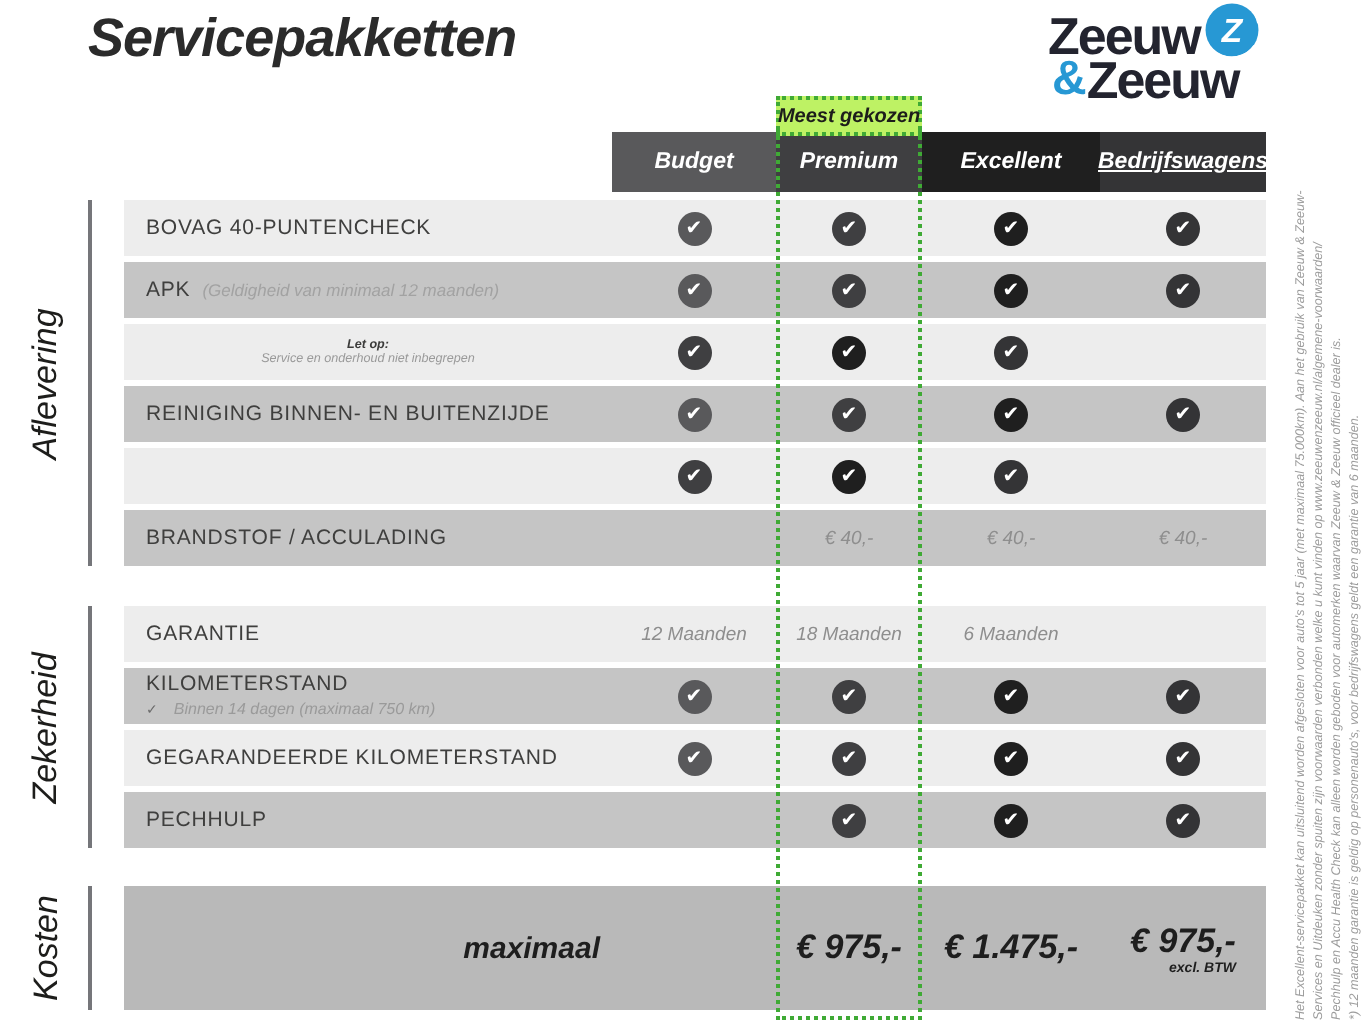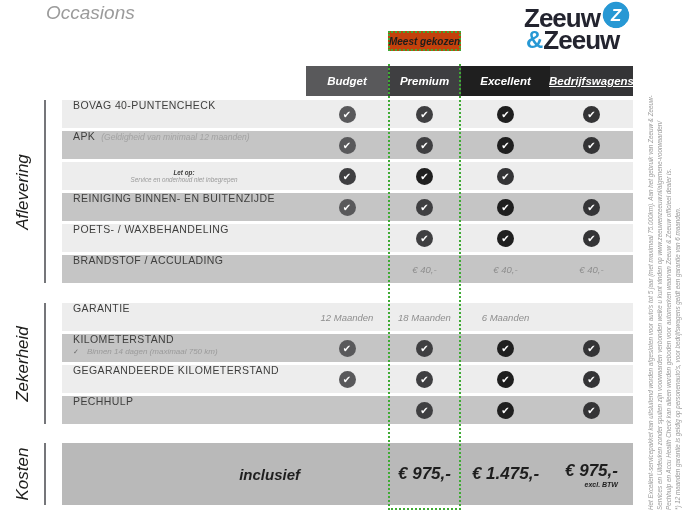--- a/index.html
+++ b/index.html
@@ -31,21 +31,21 @@
   #table { position:absolute; left:62px; top:66px; width:571px; }
   .grid { display:grid; grid-template-columns:244px 82px 73px 89px 83px; }
   .hspacer { background:transparent; }
   .hcell { height:30px; display:flex; align-items:center; justify-content:center;
            color:#fff; font-size:11.5px; font-weight:bold; font-style:italic; }
   .rows { margin-top:4px; }
   #rows-zekerheid { margin-top:20px; }
   .row { height:28px; margin-bottom:3px; }
   .stripe-light { background:#ededed; }
   .stripe-dark  { background:#c5c5c5; }
-  .lcell { display:flex; flex-direction:column; padding-left:11px; overflow:hidden; }
+  .lcell { display:flex; flex-direction:column; justify-content:center; padding-left:11px; overflow:hidden; }
   .rlabel { font-size:10.5px; color:#3f3f3e; letter-spacing:0.4px; line-height:11px; white-space:nowrap; }
   .rsub-inline { font-size:8.5px; font-style:italic; color:#a2a2a2; letter-spacing:0; margin-left:6px; }
   .rsub-block { font-size:8px; font-style:italic; color:#9a9a9a; line-height:9px; margin-top:2px; white-space:nowrap; }
   .rsub-block .sub-check { font-style:normal; color:#6b6b6b; font-size:7px; margin-right:8px; }
   .ccell { display:flex; align-items:center; justify-content:center; }
   .check { width:17px; height:17px; border-radius:50%; color:#fff; font-size:10px;
            line-height:17px; text-align:center; }
   .val { font-size:9.5px; font-style:italic; color:#8e8e8e; white-space:nowrap; }
   .notecell { flex-direction:column; justify-content:center; text-align:center;
               font-size:6.3px; font-style:italic; color:#9a9a9a; line-height:7.5px; padding:0 3px; }
@@ -53,39 +53,39 @@
 
   
   #kosten-bar { margin-top:19px; height:62px; background:#b9b9b9; align-items:center; }
   .incl { text-align:right; padding-right:6px; font-size:15px; font-weight:bold; font-style:italic; color:#1e1e1e; }
   .price { display:flex; align-items:center; justify-content:center;
            font-size:17px; font-weight:bold; font-style:italic; color:#1e1e1e; white-space:nowrap; }
   .price-wrap { display:inline-block; text-align:right; }
   .price-note { font-size:7px; font-weight:bold; font-style:italic; color:#1e1e1e; margin-top:0; }
 
   
-  #meest-box { position:absolute; left:388px; top:31px; width:73px; height:20px; background:#c2410c;
+  #meest-box { position:absolute; left:388px; top:48px; width:73px; height:20px; background:#bef264;
                border:2px dotted #3faa35; display:flex; align-items:center; justify-content:center;
                font-size:10px; font-weight:bold; font-style:italic; color:#1d1d1b; white-space:nowrap; }
   #dotted-col { position:absolute; left:388px; top:64px; width:73px; height:446px;
                 border-left:2px dotted #3faa35; border-right:2px dotted #3faa35;
                 border-bottom:2px dotted #3faa35; pointer-events:none; }
 
   
   #disclaimer { position:absolute; left:646px; top:510px; width:452px; height:38px;
                 transform:rotate(-90deg); transform-origin:0 0; }
   #disclaimer div { font-size:6.3px; font-style:italic; color:#9c9c9c; line-height:9px; white-space:nowrap; }
 </style>
 </head>
 <body>
 
 <div id="page">
 
   <div class="title-block">
-    <div class="subtitle">Occasions</div>
+    <div class="title">Servicepakketten</div>
   </div>
 
   <div class="logo">
     <div class="row1">
       <span class="word">Zeeuw</span>
       <svg width="30" height="30" viewBox="0 0 34 34">
         <circle cx="17" cy="17" r="15" fill="#2798d4"></circle>
         <path d="M1 20 A16 16 0 0 0 30 26" stroke="#ffffff" stroke-width="2" fill="none"></path>
         <path d="M4 8 A15 15 0 0 1 32 13" stroke="#ffffff" stroke-width="1.6" fill="none"></path>
         <text x="17" y="24" text-anchor="middle" font-size="19" font-weight="bold" font-style="italic" fill="#ffffff">Z</text>
@@ -176,23 +176,20 @@
             <span class="check" style="background: rgb(63, 63, 65);">✔</span>
           </div>
           <div class="ccell">
             <span class="check" style="background: rgb(31, 31, 31);">✔</span>
           </div>
           <div class="ccell">
             <span class="check" style="background: rgb(52, 52, 54);">✔</span>
           </div>
         </div>
         <div class="grid row stripe-light">
-          <div class="lcell">
-            <span class="rlabel">POETS- / WAXBEHANDELING</span>
-          </div>
           <div class="ccell"></div>
           <div class="ccell">
             <span class="check" style="background: rgb(63, 63, 65);">✔</span>
           </div>
           <div class="ccell">
             <span class="check" style="background: rgb(31, 31, 31);">✔</span>
           </div>
           <div class="ccell">
             <span class="check" style="background: rgb(52, 52, 54);">✔</span>
           </div>
@@ -274,21 +271,21 @@
           <div class="ccell">
             <span class="check" style="background: rgb(31, 31, 31);">✔</span>
           </div>
           <div class="ccell">
             <span class="check" style="background: rgb(52, 52, 54);">✔</span>
           </div>
         </div>
       </div>
 
     <div class="grid" id="kosten-bar">
-      <div class="incl">inclusief</div>
+      <div class="incl">maximaal</div>
       <div class="incl"></div>
       <div class="price">€ 975,-</div>
       <div class="price">€ 1.475,-</div>
       <div class="price">
         <span class="price-wrap">
           <span>€ 975,-</span>
           <div class="price-note">excl. BTW</div>
         </span>
       </div>
     </div>

